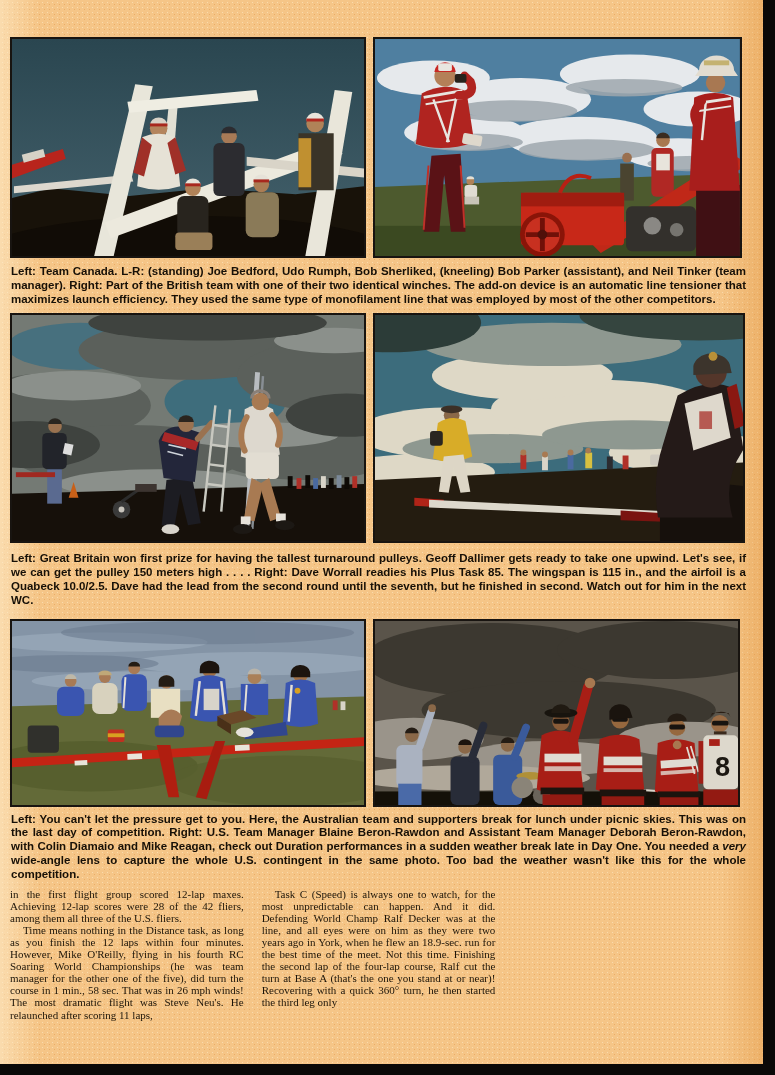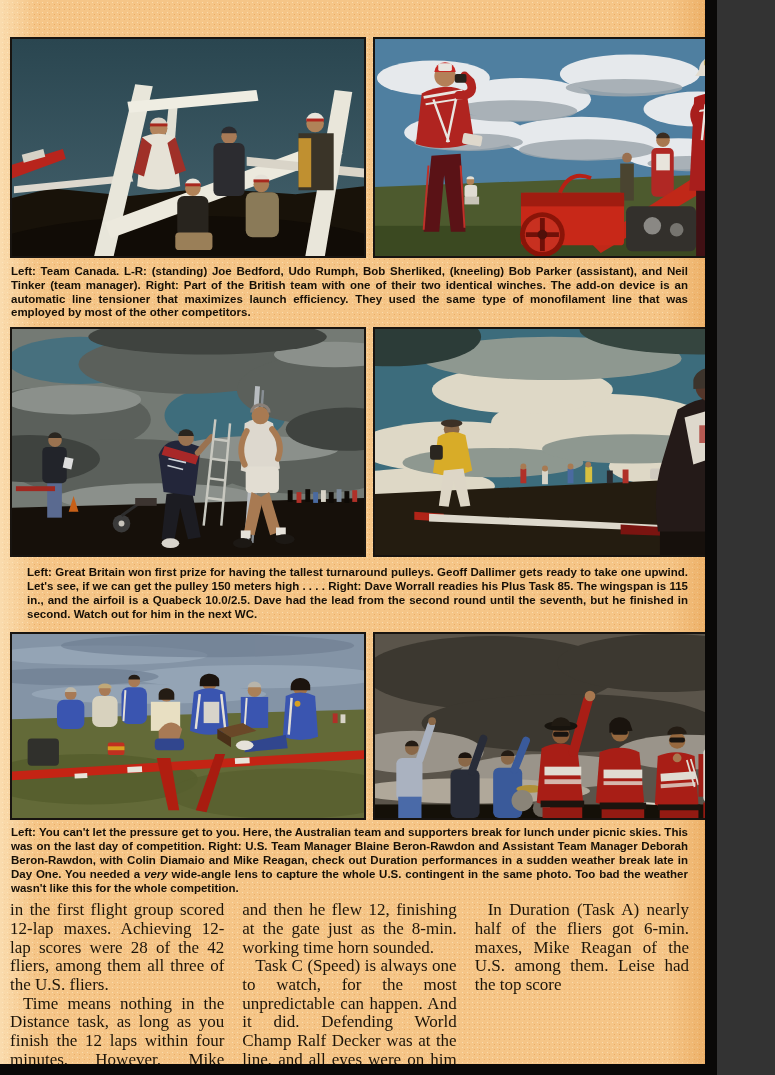--- a/index.html
+++ b/index.html
@@ -1,17 +1,17 @@
 <!DOCTYPE html>
 <html><head>
 <meta charset="utf-8">
 <style>
   html,body{margin:0;padding:0;background:#333;}
   .page{
-    position:relative;width:717px;height:1075px;overflow:hidden;
+    position:relative;width:775px;height:1075px;overflow:hidden;
     background-color:#f5c587;
     background-image:
       linear-gradient(90deg, rgba(255,238,205,0.55), rgba(255,238,205,0) 5%, rgba(255,238,205,0) 93%, rgba(224,146,58,0.5)),
       radial-gradient(circle, rgba(255,246,222,0.45) 25%, rgba(255,246,222,0) 26%),
       radial-gradient(circle, rgba(220,136,50,0.38) 25%, rgba(220,136,50,0) 26%);
     background-size:100% 100%, 5px 5px, 5px 5px;
     background-position:0 0, 0 0, 2px 2px;
     font-family:"Liberation Sans", sans-serif;
   }
   .content{position:absolute;left:10px;top:37px;right:28px;}
@@ -20,26 +20,26 @@
   figure.photo svg{display:block;}
   .ph-left{width:352px;}
   .ph-right{flex:1 1 auto;min-width:0;}
   .row1 figure{height:217px;}
   .row2 figure{height:226px;}
   .row3 figure{height:184px;}
   .caption{
     font-weight:bold;font-size:11.5px;line-height:1.2;color:#171007;
     text-align:justify;margin:7px 1px 7px 1px;letter-spacing:0;
   }
-  .cap2{margin:9px 1px 11px 17px;}
+  .cap2{margin:9px 1px 11px 1px;}
   .cap3{margin:6px 1px 6px 1px;}
   .caption .ital{font-style:italic;margin-top:16px;}
   .body-columns{
     display:flex;gap:18px;margin-top:2px;height:183px;overflow:hidden;
-    font-family:"Liberation Serif", serif;font-size:17px;line-height:1.1;
+    font-family:"Liberation Serif", serif;font-size:11px;line-height:1.1;
     color:#1d1509;text-align:justify;
   }
   .body-columns .col{flex:1 1 0;min-width:0;}
   .body-columns p{margin:0;}
   .body-columns p.ind{text-indent:13px;}
   .edge-right{position:absolute;top:0;right:0;width:12px;height:1075px;background:#0a0908;}
   .edge-bottom{position:absolute;left:0;bottom:0;width:775px;height:11px;background:#0a0908;}
 </style>
 </head>
 <body>
@@ -483,25 +483,23 @@
     </div>
 
     <p class="caption cap3"><span>Left: You can't let the pressure get to you. Here, the Australian team and supporters break for lunch under picnic skies. This was on the last day of competition. Right: U.S. Team Manager Blaine Beron-Rawdon and Assistant Team Manager Deborah Beron-Rawdon, with Colin Diamaio and Mike Reagan, check out Duration performances in a sudden weather break late in Day One. You needed a </span><span class="ital">very</span><span> wide-angle lens to capture the whole U.S. contingent in the same photo. Too bad the weather wasn't like this for the whole competition.</span></p>
 
     <div class="body-columns">
       <div class="col">
         <p class="cont">in the first flight group scored 12-lap maxes. Achieving 12-lap scores were 28 of the 42 fliers, among them all three of the U.S. fliers.</p>
         <p class="ind">Time means nothing in the Distance task, as long as you finish the 12 laps within four minutes. However, Mike O'Reilly, flying in his fourth RC Soaring World Championships (he was team manager for the other one of the five), did turn the course in 1 min., 58 sec. That was in 26 mph winds! The most dramatic flight was Steve Neu's. He relaunched after scoring 11 laps,</p>
       </div>
       <div class="col">
-        <p class="cont">and then he flew 12, finishing at the gate just as the 8-min. working time horn sounded.</p>
         <p class="ind">Task C (Speed) is always one to watch, for the most unpredictable can happen. And it did. Defending World Champ Ralf Decker was at the line, and all eyes were on him as they were two years ago in York, when he flew an 18.9-sec. run for the best time of the meet. Not this time. Finishing the second lap of the four-lap course, Ralf cut the turn at Base A (that's the one you stand at or near)! Recovering with a quick 360° turn, he then started the third leg only</p>
       </div>
       <div class="col">
-        <p class="ind">In Duration (Task A) nearly half of the fliers got 6-min. maxes, Mike Reagan of the U.S. among them. Leise had the top score</p>
       </div>
     </div>
 
   </div>
 
   <div class="edge-right"></div>
   <div class="edge-bottom"></div>
 </div>
 
 </body></html>

